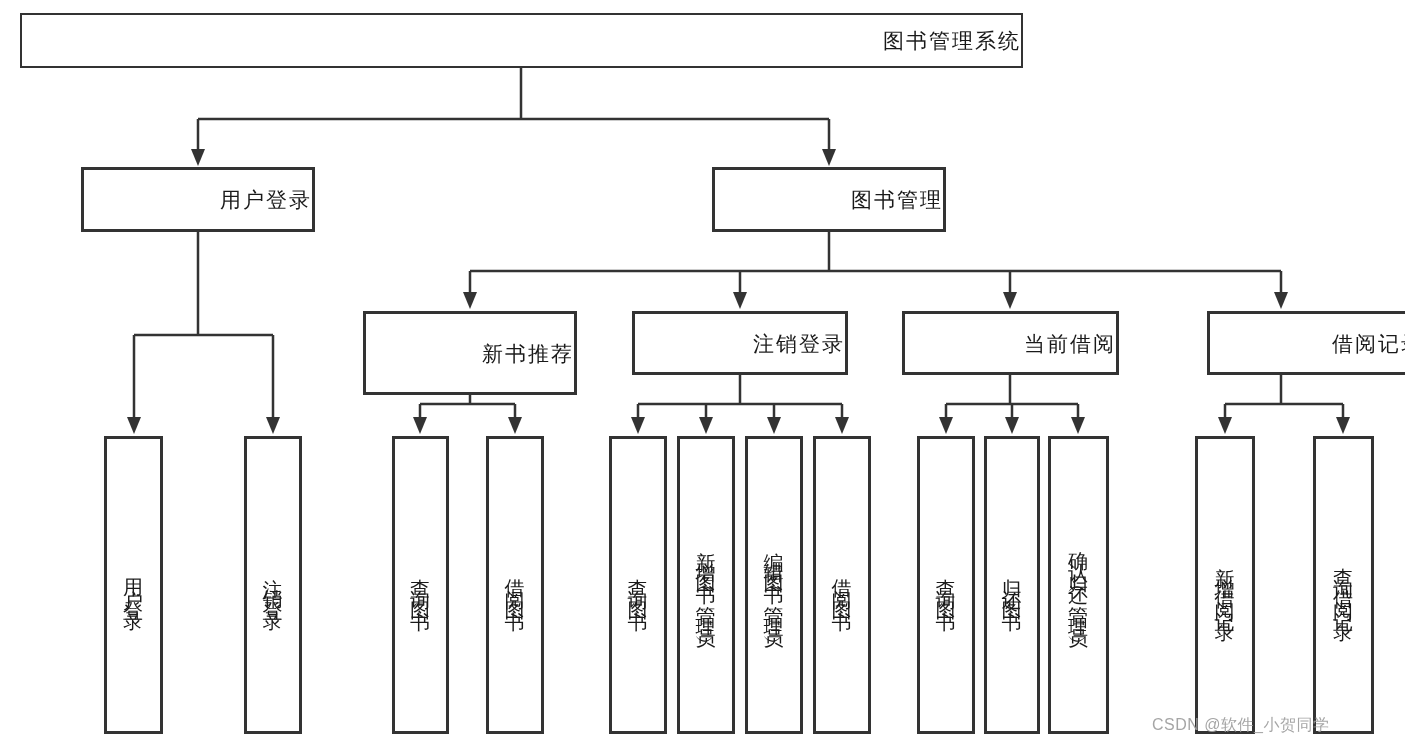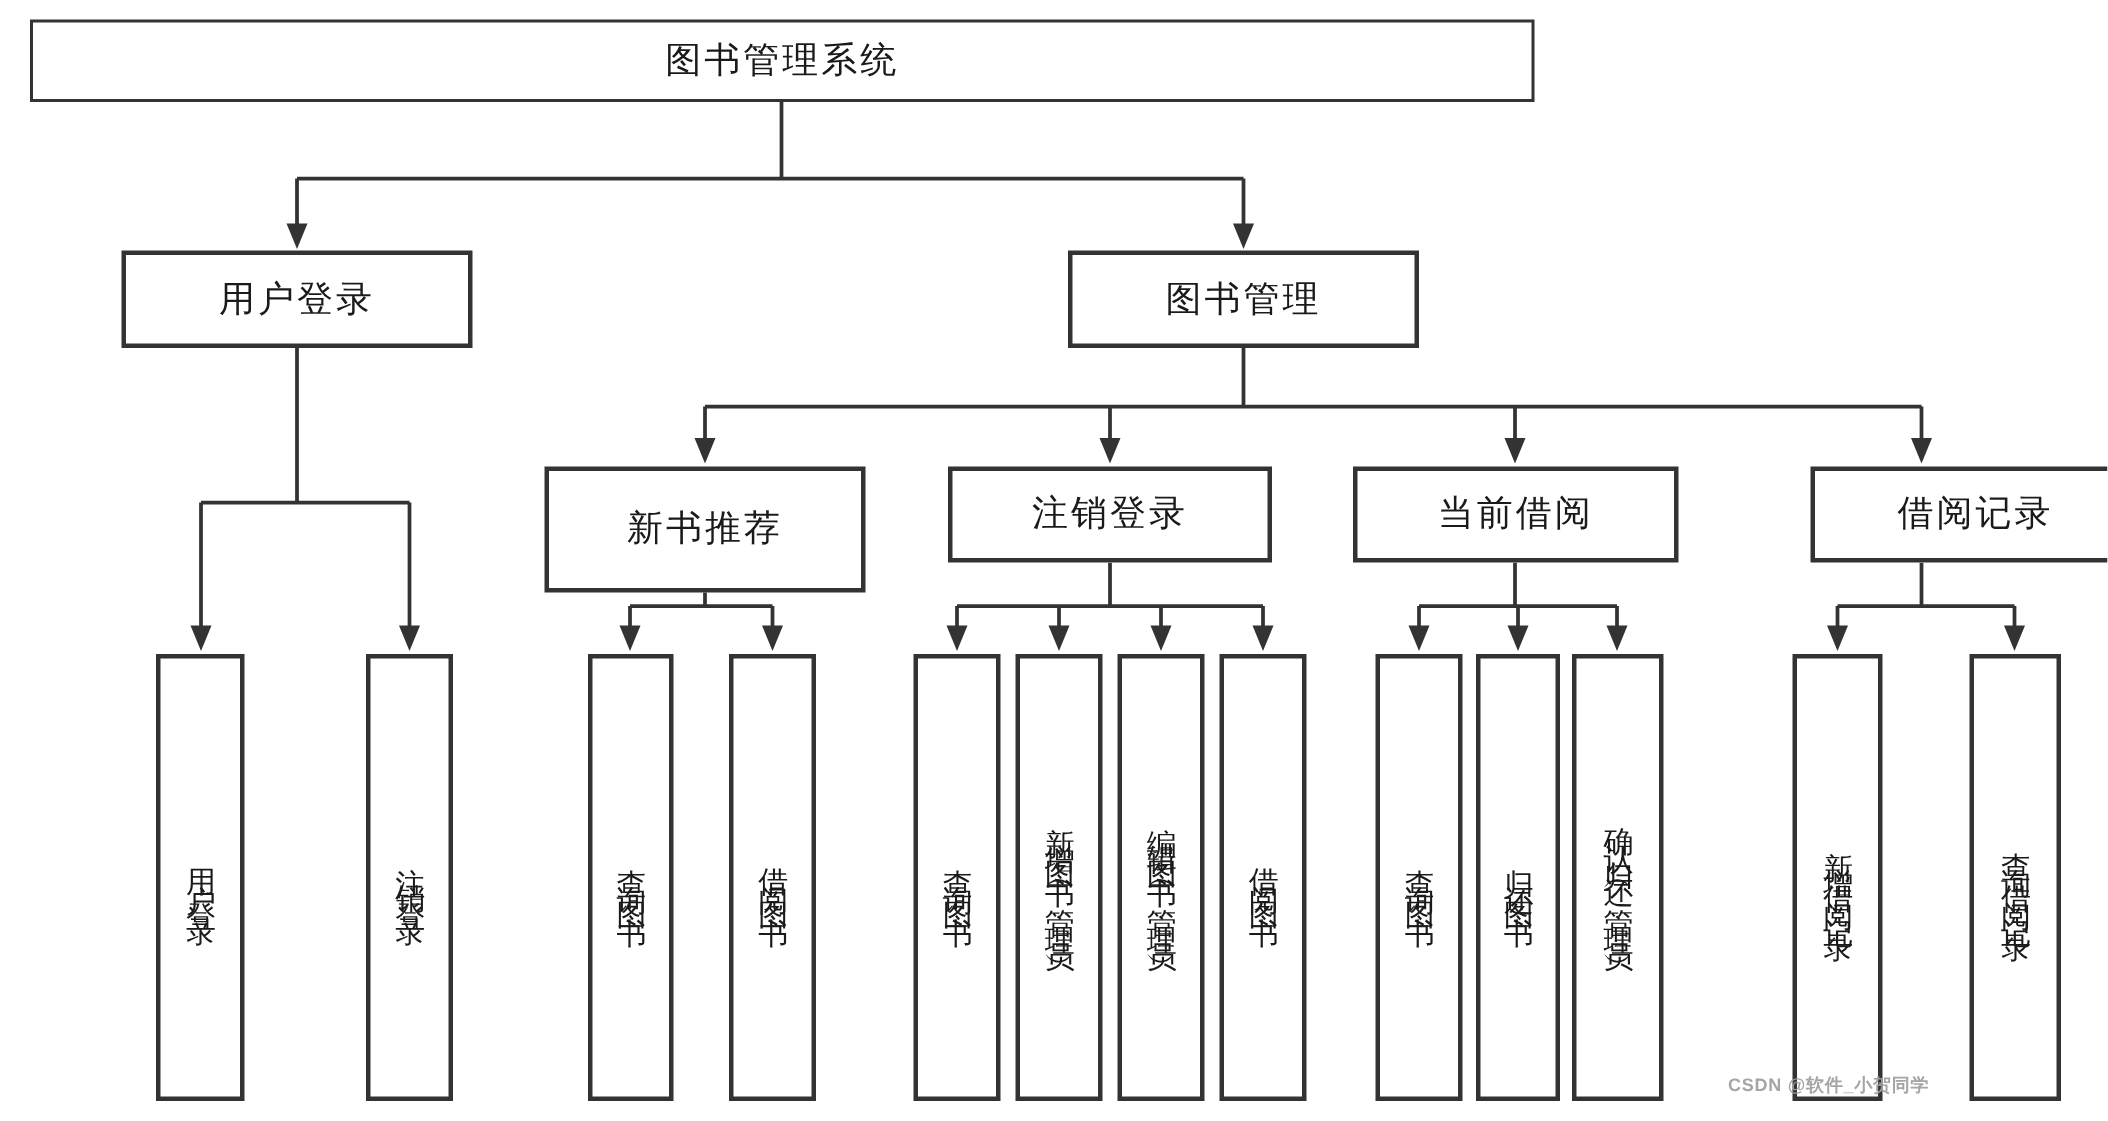--- a/index.html
+++ b/index.html
@@ -31,42 +31,42 @@
     position: absolute;
     background: var(--bg-color);
     border: 3px solid var(--border-color);
     display: flex;
     align-items: center;
     justify-content: center;
     color: var(--text-color);
     z-index: 2;
   }
   .hbox {
-    font-size: 24px;
+    font-size: 21px;
     letter-spacing: 2px;
     line-height: 1;
     white-space: nowrap;
+    justify-content: flex-end;
   }
   .vbox {
     writing-mode: vertical-lr;
     font-size: 20px;
     letter-spacing: 11px;
     line-height: 1;
   }
   .watermark {
     position: absolute;
     left: 1152px;
     top: 715px;
-    font-size: 12px;
+    font-size: 16px;
     letter-spacing: 0.5px;
     color: var(--watermark-color);
     opacity: 0.92;
     white-space: nowrap;
     z-index: 5;
-    font-weight: bold;
   }
 </style>
 </head>
 <body>
 
 <div class="canvas">
 
   <svg class="connector-layer" viewBox="0 0 1405 747" xmlns="http://www.w3.org/2000/svg">
     <g>
       <path class="cn" d="M521,68 V119 M198,119 H829 M198,119 V151 M829,119 V151"></path>

